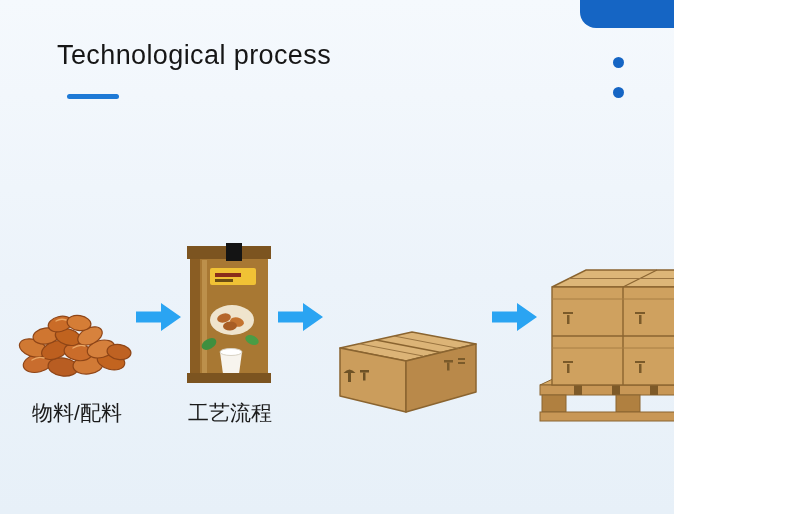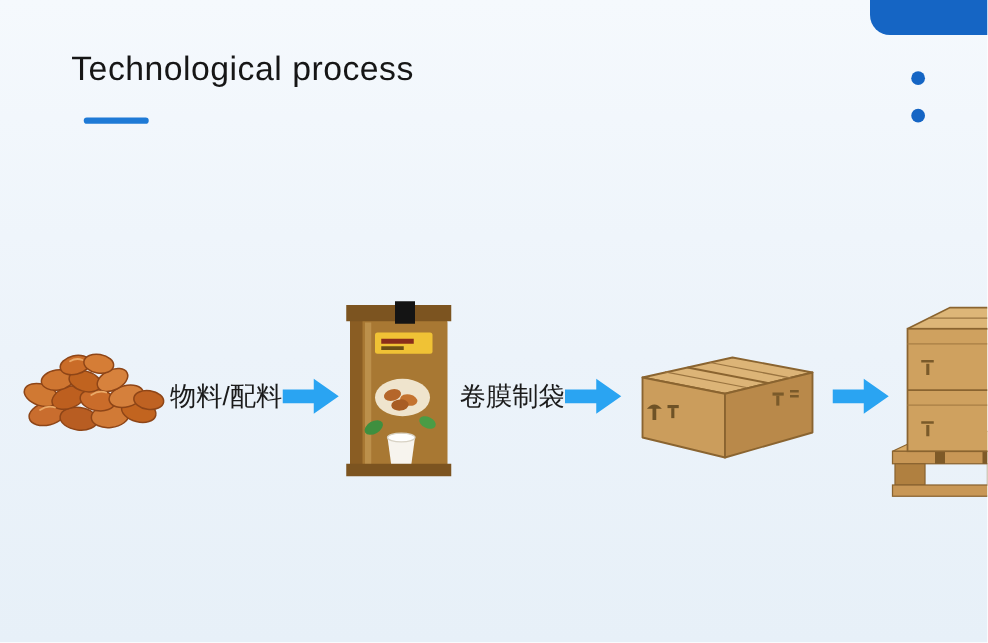--- a/index.html
+++ b/index.html
@@ -1,20 +1,20 @@
 <!DOCTYPE html>
 <html><head>
 <meta charset="utf-8">
 <style>
   * { margin:0; padding:0; box-sizing:border-box; }
   html,body { background:#fff; }
   body { font-family:"Liberation Sans","DejaVu Sans",sans-serif; }
 
   .stage {
-    position:relative; width:790px; height:514px; overflow:hidden;
+    position:relative; width:674px; height:514px; overflow:hidden;
     background:linear-gradient(180deg,#f5f9fd 0%,#ecf3fa 55%,#e7f0f8 100%);
   }
 
   
   .corner-decor {
     position:absolute; top:-22px; right:-28px; width:122px; height:50px;
     background:#1565c4; border-radius:16px;
   }
   .dots { position:absolute; top:57px; right:50px; display:flex; flex-direction:column; gap:19px; }
   .dot { width:11px; height:11px; border-radius:50%; background:#1565c4; }
@@ -23,21 +23,21 @@
   .header { position:absolute; left:57px; top:40px; }
   .title-en { font-size:27px; color:#161616; font-weight:500; letter-spacing:.4px; }
   .dash { width:52px; height:5px; border-radius:3px; background:#1e7ad6; margin:23px 0 0 10px; }
   .title-zh { font-size:46px; line-height:1; font-weight:900; color:#1254b5; margin-top:17px; letter-spacing:3px; }
 
   
   .flow {
     position:absolute; left:10px; right:10px; top:206px; height:222px;
     display:flex; align-items:flex-end; justify-content:space-between; padding:0 8px;
   }
-  .step { display:flex; flex-direction:row; align-items:center; justify-content:flex-end; height:100%; }
+  .step { display:flex; flex-direction:column; align-items:center; justify-content:flex-end; height:100%; }
   .step-label { font-size:21px; color:#1b1b1b; white-space:nowrap; height:30px; display:flex; align-items:center; }
   .art { display:block; }
   .s-nuts  .art { margin-bottom:16px; }
   .s-bag   .art { margin-bottom:6px; }
   .s-box   .art { margin-bottom:12px; }
   .s-pallet .art { margin-bottom:2px; }
   .arrow { align-self:flex-end; margin-bottom:96px; flex:0 0 auto; }
 </style>
 </head>
 <body>
@@ -101,21 +101,21 @@
         <ellipse cx="50" cy="80" rx="22" ry="15" fill="#efe4cd"></ellipse>
         <ellipse cx="42" cy="78" rx="7" ry="4.5" fill="#b5662a" transform="rotate(-15 42 78)"></ellipse>
         <ellipse cx="55" cy="82" rx="7" ry="4.5" fill="#c4732f" transform="rotate(12 55 82)"></ellipse>
         <ellipse cx="48" cy="86" rx="7" ry="4.5" fill="#a85d24" transform="rotate(-5 48 86)"></ellipse>
         <ellipse cx="27" cy="104" rx="8" ry="5" fill="#3f8f3f" transform="rotate(-30 27 104)"></ellipse>
         <ellipse cx="70" cy="100" rx="7" ry="4.5" fill="#4a9c45" transform="rotate(25 70 100)"></ellipse>
         <path d="M38 112 h22 l-3 22 h-16 z" fill="#f7f4ee"></path>
         <ellipse cx="49" cy="112" rx="11" ry="3.5" fill="#ffffff" stroke="#d8d2c4" stroke-width="1"></ellipse>
         <rect x="5" y="133" width="84" height="10" fill="#7c5420"></rect>
       </svg>
-      <div class="step-label">卷膜制袋</div>
+      <div class="step-label">工艺流程</div>
     </div>
 
     <svg class="arrow" width="46" height="30" viewBox="0 0 46 30">
       <polygon points="0,9.5 25,9.5 25,1 45,15 25,29 25,20.5 0,20.5" fill="#2aa4f2"></polygon>
     </svg>
 
     <div class="step s-box">
       <svg class="art" width="168" height="118" viewBox="0 0 168 118">
         <g stroke="#8a6430" stroke-width="1.5" stroke-linejoin="round">
           <polygon points="16,50 82,63 152,46 88,34" fill="#dcb477"></polygon>

